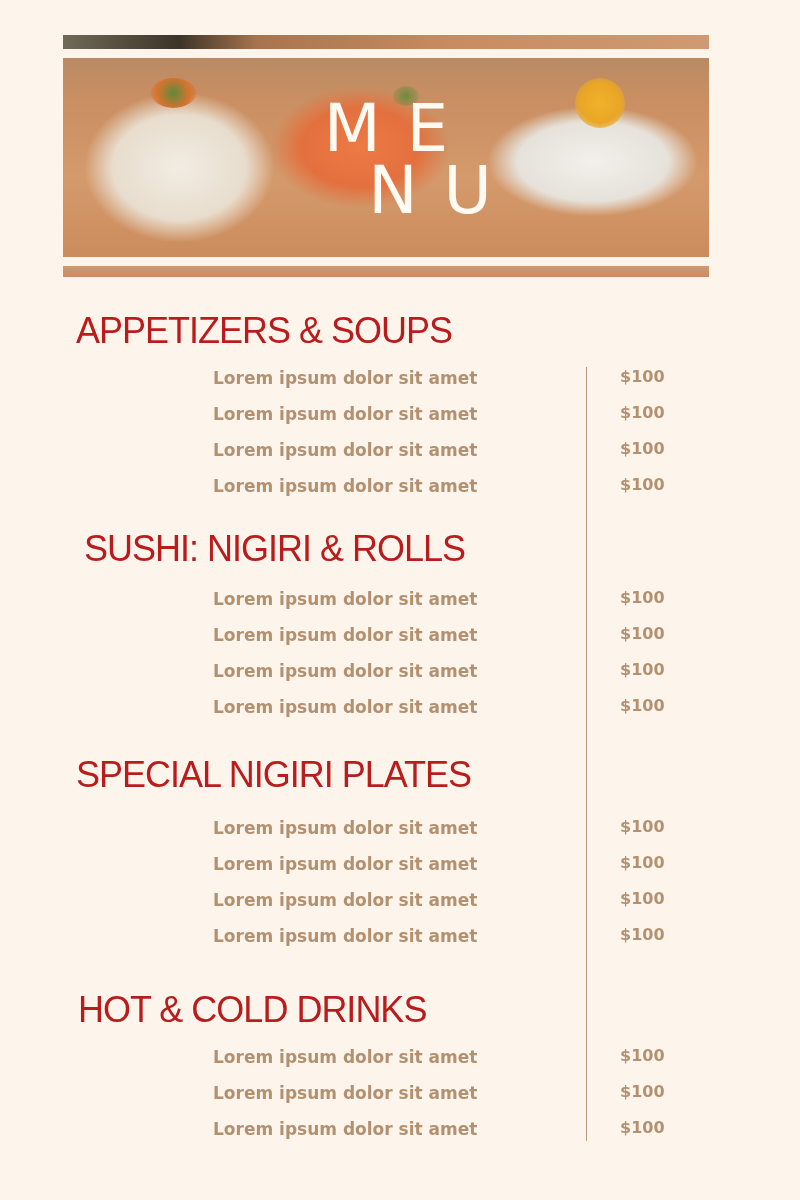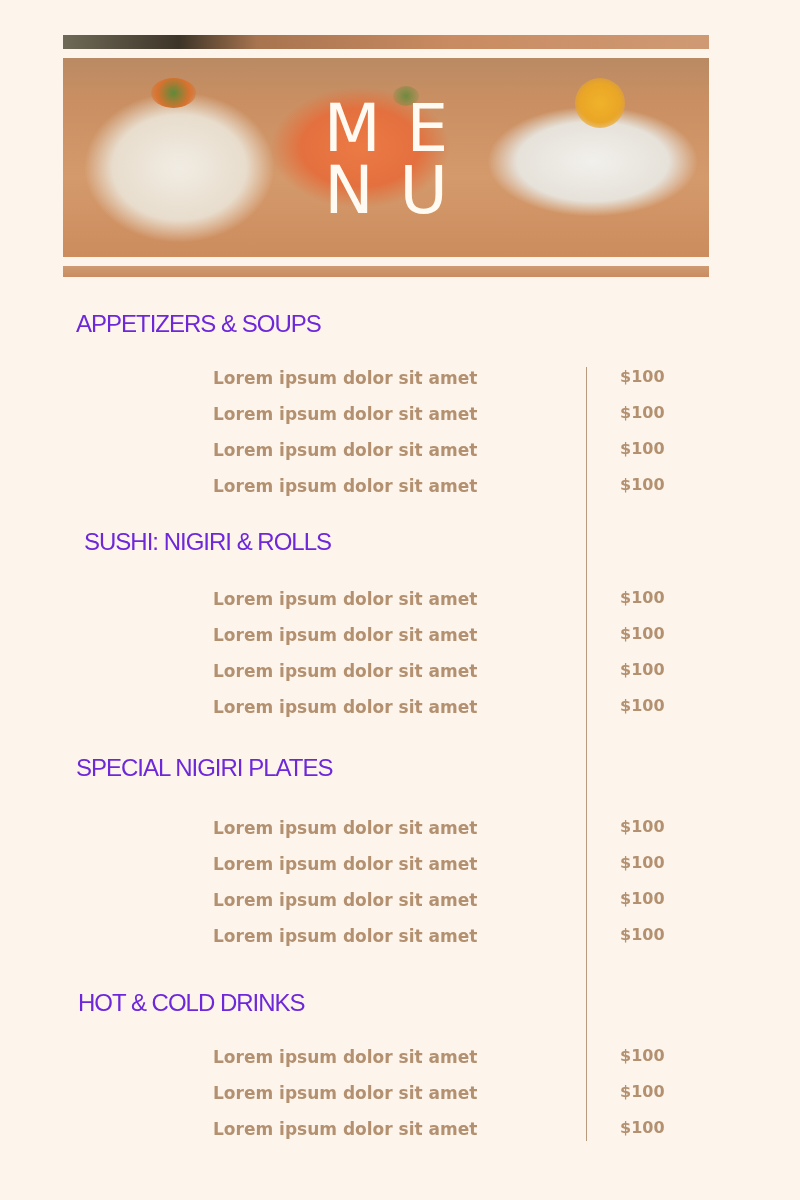--- a/index.html
+++ b/index.html
@@ -10,37 +10,37 @@
   .photo { top:23px; height:199px; overflow:hidden;
     background:
       radial-gradient(ellipse 95px 75px at 18% 55%, #f1ece3 0%, #e8ddcd 70%, rgba(232,221,205,0) 100%),
       radial-gradient(ellipse 105px 55px at 82% 52%, #f2f0ec 0%, #e6e2da 72%, rgba(230,226,218,0) 100%),
       radial-gradient(ellipse 90px 60px at 46% 45%, #ec7a45 0%, #e3703e 65%, rgba(227,112,62,0) 100%),
       linear-gradient(180deg, #b98a64 0%, #c98f62 20%, #d49a6c 60%, #cc8c5d 100%); }
   .strip-bot { top:231px; height:11px; background:linear-gradient(180deg,#cf9b72,#c98c60); }
   .garnish { position:absolute; border-radius:50%; }
   .menu-title { position:absolute; left:0; top:0; width:100%; height:100%; text-align:center; color:#fffaf2; font-family:"DejaVu Sans", sans-serif; font-weight:normal; }
   .menu-line { position:absolute; left:0; width:100%; font-size:66px; letter-spacing:26px; line-height:66px; padding-left:26px; box-sizing:border-box; }
-  .section-title { position:absolute; color:#6d28d9; font-family:"Liberation Sans", sans-serif; font-size:24px; letter-spacing:-1px; margin:0; font-weight:normal; }
+  .section-title { position:absolute; color:#b91c1c; font-family:"Liberation Sans", sans-serif; font-size:36px; letter-spacing:-1px; margin:0; font-weight:normal; }
   .item { position:absolute; left:177px; color:#b3906f; font-family:"DejaVu Sans", sans-serif; font-size:17px; font-weight:bold;margin-left:36px; }
   .price { position:absolute; left:620px; color:#b3906f; font-family:"DejaVu Sans", sans-serif; font-size:16px; font-weight:bold; }
   .divider { position:absolute; left:586px; top:367px; width:1px; height:774px; background:#b89a7c; }
 </style>
 </head>
 <body>
 
 <div class="banner">
   <div class="strip strip-top"></div>
   <div class="strip photo">
     <div class="garnish" style="left:88px;top:20px;width:45px;height:30px;background:radial-gradient(circle,#5f8a3a 0%,#d9722f 60%,rgba(217,114,47,0) 100%);"></div>
     <div class="garnish" style="left:330px;top:28px;width:26px;height:20px;background:radial-gradient(circle,#6e8a3e 0%,rgba(110,138,62,0) 100%);"></div>
     <div class="garnish" style="left:512px;top:20px;width:50px;height:50px;background:radial-gradient(circle,#f0b22a 0%,#eaa626 55%,rgba(234,166,38,0) 100%);"></div>
     <div class="menu-title">
       <div class="menu-line" style="top:38px;">ME</div>
-      <div class="menu-line" style="top:100px;">NU</div>
+      <div class="menu-line" style="top:100px;margin-left:44px;">NU</div>
     </div>
   </div>
   <div class="strip strip-bot"></div>
 </div>
 
 <div class="divider"></div>
 
 <h2 class="section-title" style="left:76px;top:310px;">APPETIZERS &amp; SOUPS</h2>
 <div class="item" style="top:368px;">Lorem ipsum dolor sit amet</div>
 <div class="price" style="top:367px;">$100</div>

